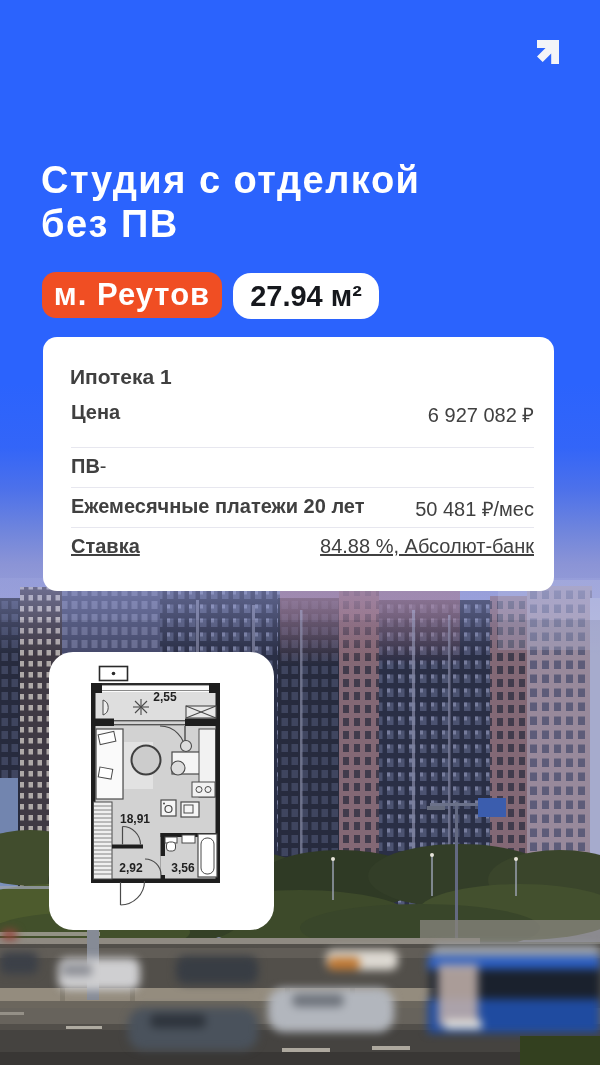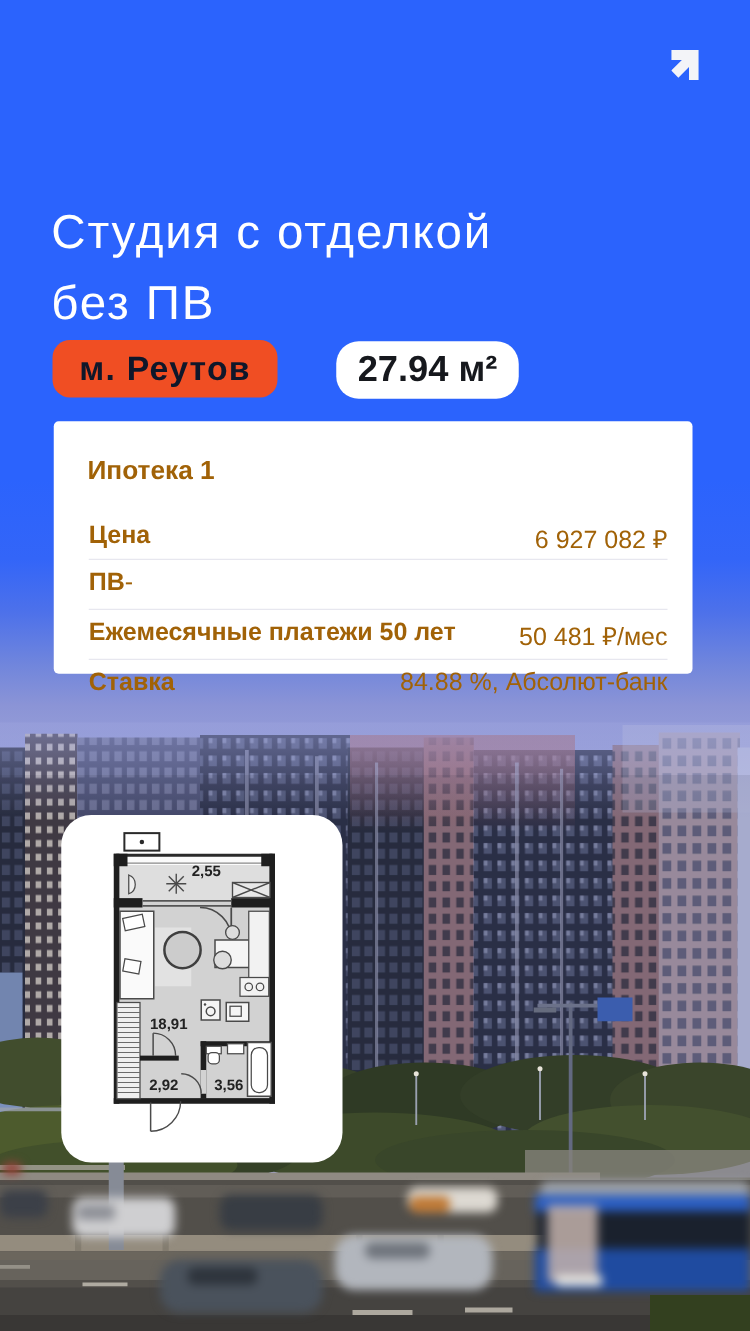--- a/index.html
+++ b/index.html
@@ -188,49 +188,49 @@
       <rect x="438" y="404" width="40" height="62" fill="#c4b2ab" opacity="0.85"></rect>
       <rect x="444" y="460" width="38" height="9" rx="4" fill="#e4e2dc"></rect>
     </g>
     <rect x="520" y="476" width="80" height="29" fill="#33401f"></rect>
   </svg>
 
   <svg class="abs" style="left:537px;top:40px;" width="22" height="24" viewBox="0 0 22 24">
     <path d="M0 0 H22 V24 H14.2 V13.6 L5.7 22.1 L0 16.4 L8.5 7.9 H0 Z" fill="#f3f4f8"></path>
   </svg>
 
-  <div class="abs" style="left:41px;top:158px;width:540px;color:#fff;font-size:38px;line-height:57px;font-weight:normal;letter-spacing:1.5px;">Студия с отделкой<br>без ПВ</div>
-
-  <div class="abs" style="left:42px;top:272px;width:180px;height:46px;background:#f04e23;border-radius:14px;color:#0f172a;font-size:27px;letter-spacing:1px;font-weight:bold;display:flex;align-items:center;justify-content:center;">м. Реутов</div>
-
-  <div class="abs" style="left:233px;top:273px;width:146px;height:46px;background:#fff;border-radius:18px;color:#16181d;font-size:29px;font-weight:bold;display:flex;align-items:center;justify-content:center;margin-left:36px;">27.94&nbsp;м²</div>
-
-  <div class="abs" style="left:43px;top:337px;width:511px;height:202px;background:#fff;border-radius:4px;color:#a16207;">
+  <div class="abs" style="left:41px;top:158px;width:540px;color:#fff;font-size:38px;line-height:44px;font-weight:bold;letter-spacing:1.5px;">Студия с отделкой<br>без ПВ</div>
+
+  <div class="abs" style="left:42px;top:272px;width:180px;height:46px;background:#f04e23;border-radius:14px;color:#ffffff;font-size:31px;letter-spacing:1px;font-weight:bold;display:flex;align-items:center;justify-content:center;">м. Реутов</div>
+
+  <div class="abs" style="left:233px;top:273px;width:146px;height:46px;background:#fff;border-radius:18px;color:#16181d;font-size:29px;font-weight:bold;display:flex;align-items:center;justify-content:center;">27.94&nbsp;м²</div>
+
+  <div class="abs" style="left:43px;top:337px;width:511px;height:254px;background:#fff;border-radius:14px;color:#404040;">
 
     <div class="abs" style="left:27px;top:28px;font-size:21px;font-weight:bold;">Ипотека 1</div>
 
-    <div class="abs" style="left:28px;right:20px;top:80px;display:flex;justify-content:space-between;font-size:20px;">
+    <div class="abs" style="left:28px;right:20px;top:64px;display:flex;justify-content:space-between;font-size:20px;">
       <span style="font-weight:bold;">Цена</span>
         <span>6 927 082 ₽</span>
     </div>
     <div class="abs" style="left:28px;right:20px;top:110px;height:1px;background:#e7e7ef;"></div>
 
     <div class="abs" style="left:28px;right:20px;top:118px;display:flex;font-size:20px;">
       <span style="font-weight:bold;">ПВ</span>
         <span>-</span>
     </div>
     <div class="abs" style="left:28px;right:20px;top:150px;height:1px;background:#e7e7ef;"></div>
 
     <div class="abs" style="left:28px;right:20px;top:158px;display:flex;justify-content:space-between;font-size:20px;">
-      <span style="font-weight:bold;">Ежемесячные платежи 50 лет</span>
+      <span style="font-weight:bold;">Ежемесячные платежи 20 лет</span>
         <span>50 481 ₽/мес</span>
     </div>
     <div class="abs" style="left:28px;right:20px;top:190px;height:1px;background:#e7e7ef;"></div>
 
-    <div class="abs" style="left:28px;right:20px;top:198px;display:flex;justify-content:space-between;font-size:20px;">
+    <div class="abs" style="left:28px;right:20px;top:198px;display:flex;justify-content:space-between;font-size:20px;text-decoration:underline;">
       <span style="font-weight:bold;">Ставка</span>
         <span>84.88 %, Абсолют-банк</span>
     </div>
   </div>
 
   <div class="abs" style="left:49px;top:652px;width:225px;height:278px;background:#fff;border-radius:24px;"></div>
 
   <svg class="abs" style="left:49px;top:652px;" width="225" height="278" viewBox="0 0 225 278">
     <g transform="translate(-49,-652)">
 

